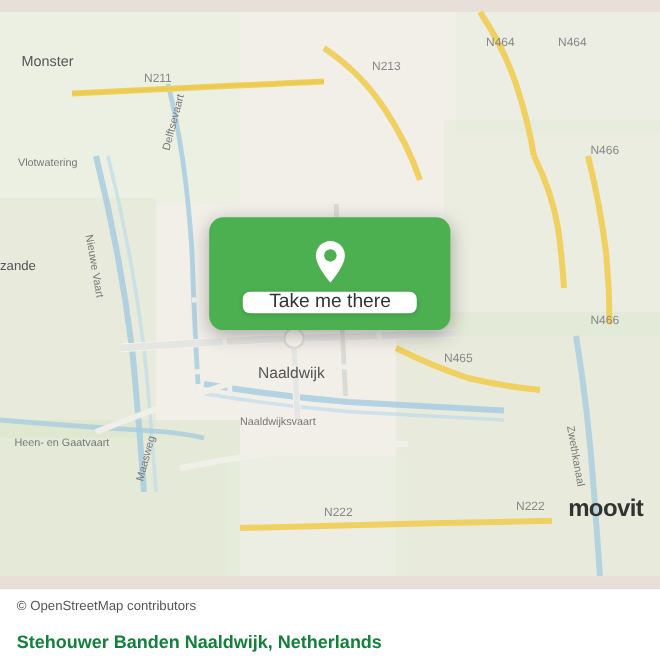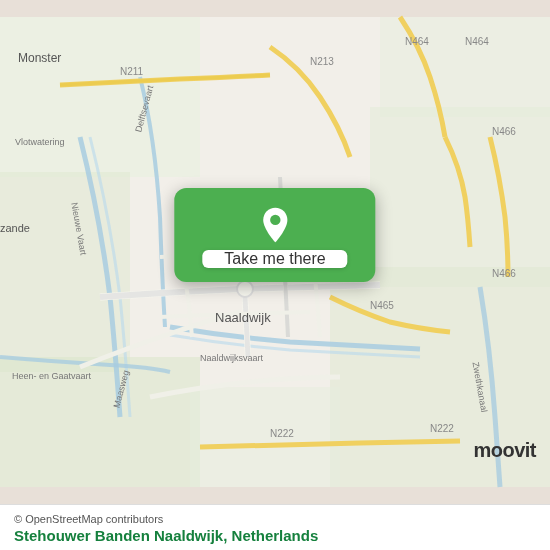--- a/index.html
+++ b/index.html
@@ -66,37 +66,37 @@
       white-space: nowrap;
       box-shadow: 0 1px 4px rgba(0,0,0,0.15);
     }
 
     #footer {
       background: #fff;
       border-top: 1px solid #ddd;
       padding: 8px 14px 6px;
       display: flex;
       flex-direction: column;
-      gap: 2px;
+      gap: 16px;
     }
 
     #osm-credit {
       font-size: 11px;
       color: #555;
     }
 
     #location-name {
       font-size: 15px;
       font-weight: 600;
       color: #15803d;
     }
 
     #moovit-logo {
       position: absolute;
-      bottom: 42px;
+      bottom: 54px;
       right: 14px;
       display: flex;
       align-items: center;
       gap: 4px;
     }
 
     #moovit-text {
       font-size: 20px;
       font-weight: 700;
       color: #333;

